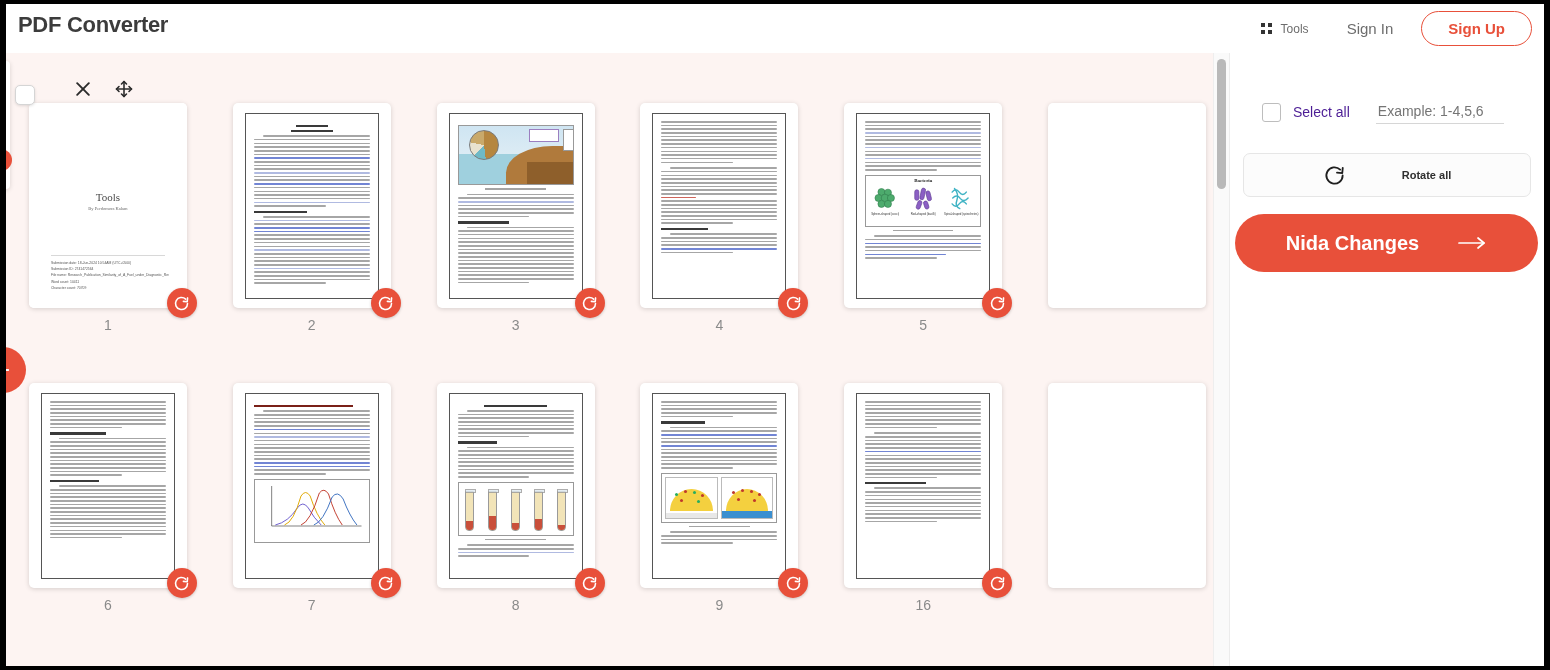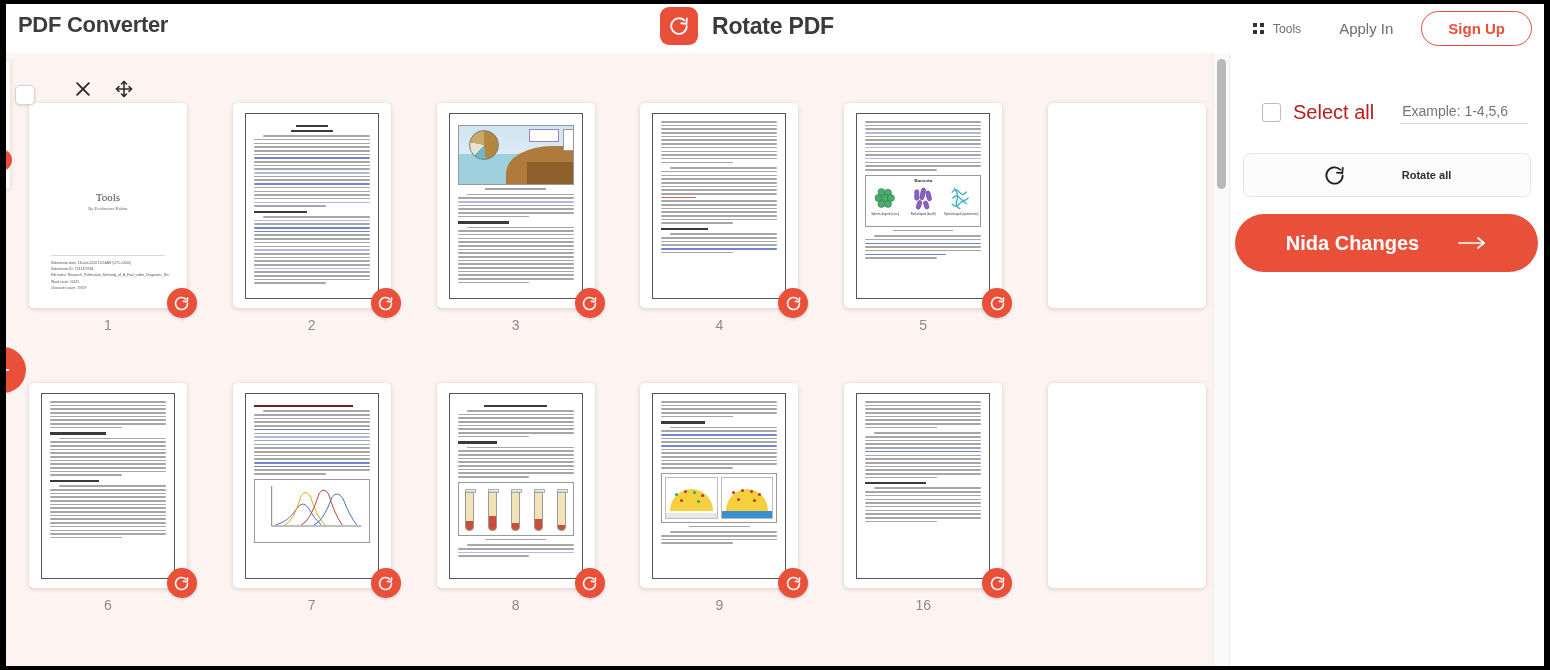--- a/index.html
+++ b/index.html
@@ -227,21 +227,21 @@
     background:#ffffff; border-left:1px solid #ececec;
   }
   .select-row {
     position:absolute; left:32px; top:47px;
     display:flex; align-items:center; gap:12px;
   }
   .sq-check {
     width:19px; height:19px; border:1.5px solid #bdbdbd; border-radius:3px;
     background:#fff; cursor:pointer;
   }
-  .select-label { font-size:20px; color:#b91c1c; }
+  .select-label { font-size:14px; color:#4c1d95; }
   .range-input {
     margin-left:14px; width:128px;
     border:none; border-bottom:1px solid #d6d6d6;
     font-size:14px; color:#0f172a; padding:3px 2px 4px 2px;
     background:transparent; outline:none;
     font-family:"Liberation Sans", sans-serif;
   }
   .rotate-all {
     position:absolute; left:13px; top:100px;
     width:288px; height:44px;
@@ -260,41 +260,32 @@
   }
 </style>
 </head>
 <body>
 
 <div id="app">
 
   <div class="header">
     <div class="brand">PDF Converter</div>
 
-    <div class="title-group">
-      <div class="logo-box">
-        <svg width="22" height="22" viewBox="0 0 24 24" fill="none" stroke="#fff" stroke-width="2" stroke-linecap="round" stroke-linejoin="round">
-          <path d="M20.5 12a8.5 8.5 0 1 1-2.6-6.1"></path>
-          <polyline points="20.6,4.1 20.1,9.6 14.6,9"></polyline>
-        </svg>
-      </div>
-      <div class="page-title">Rotate PDF</div>
-    </div>
 
     <div class="header-right">
       <div class="tools-btn">
         <span class="dots-grid">
           <i></i>
             <i></i>
             <i></i>
             <i></i>
         </span>
         <span class="tools-label">Tools</span>
       </div>
-      <div class="signin">Apply In</div>
+      <div class="signin">Sign In</div>
       <button class="signup">Sign Up</button>
     </div>
   </div>
 
   <div class="workspace">
 
     <div class="edge-card"></div>
     <div class="edge-small"></div>
     <div class="edge-num"></div>
     <div class="edge-big">

